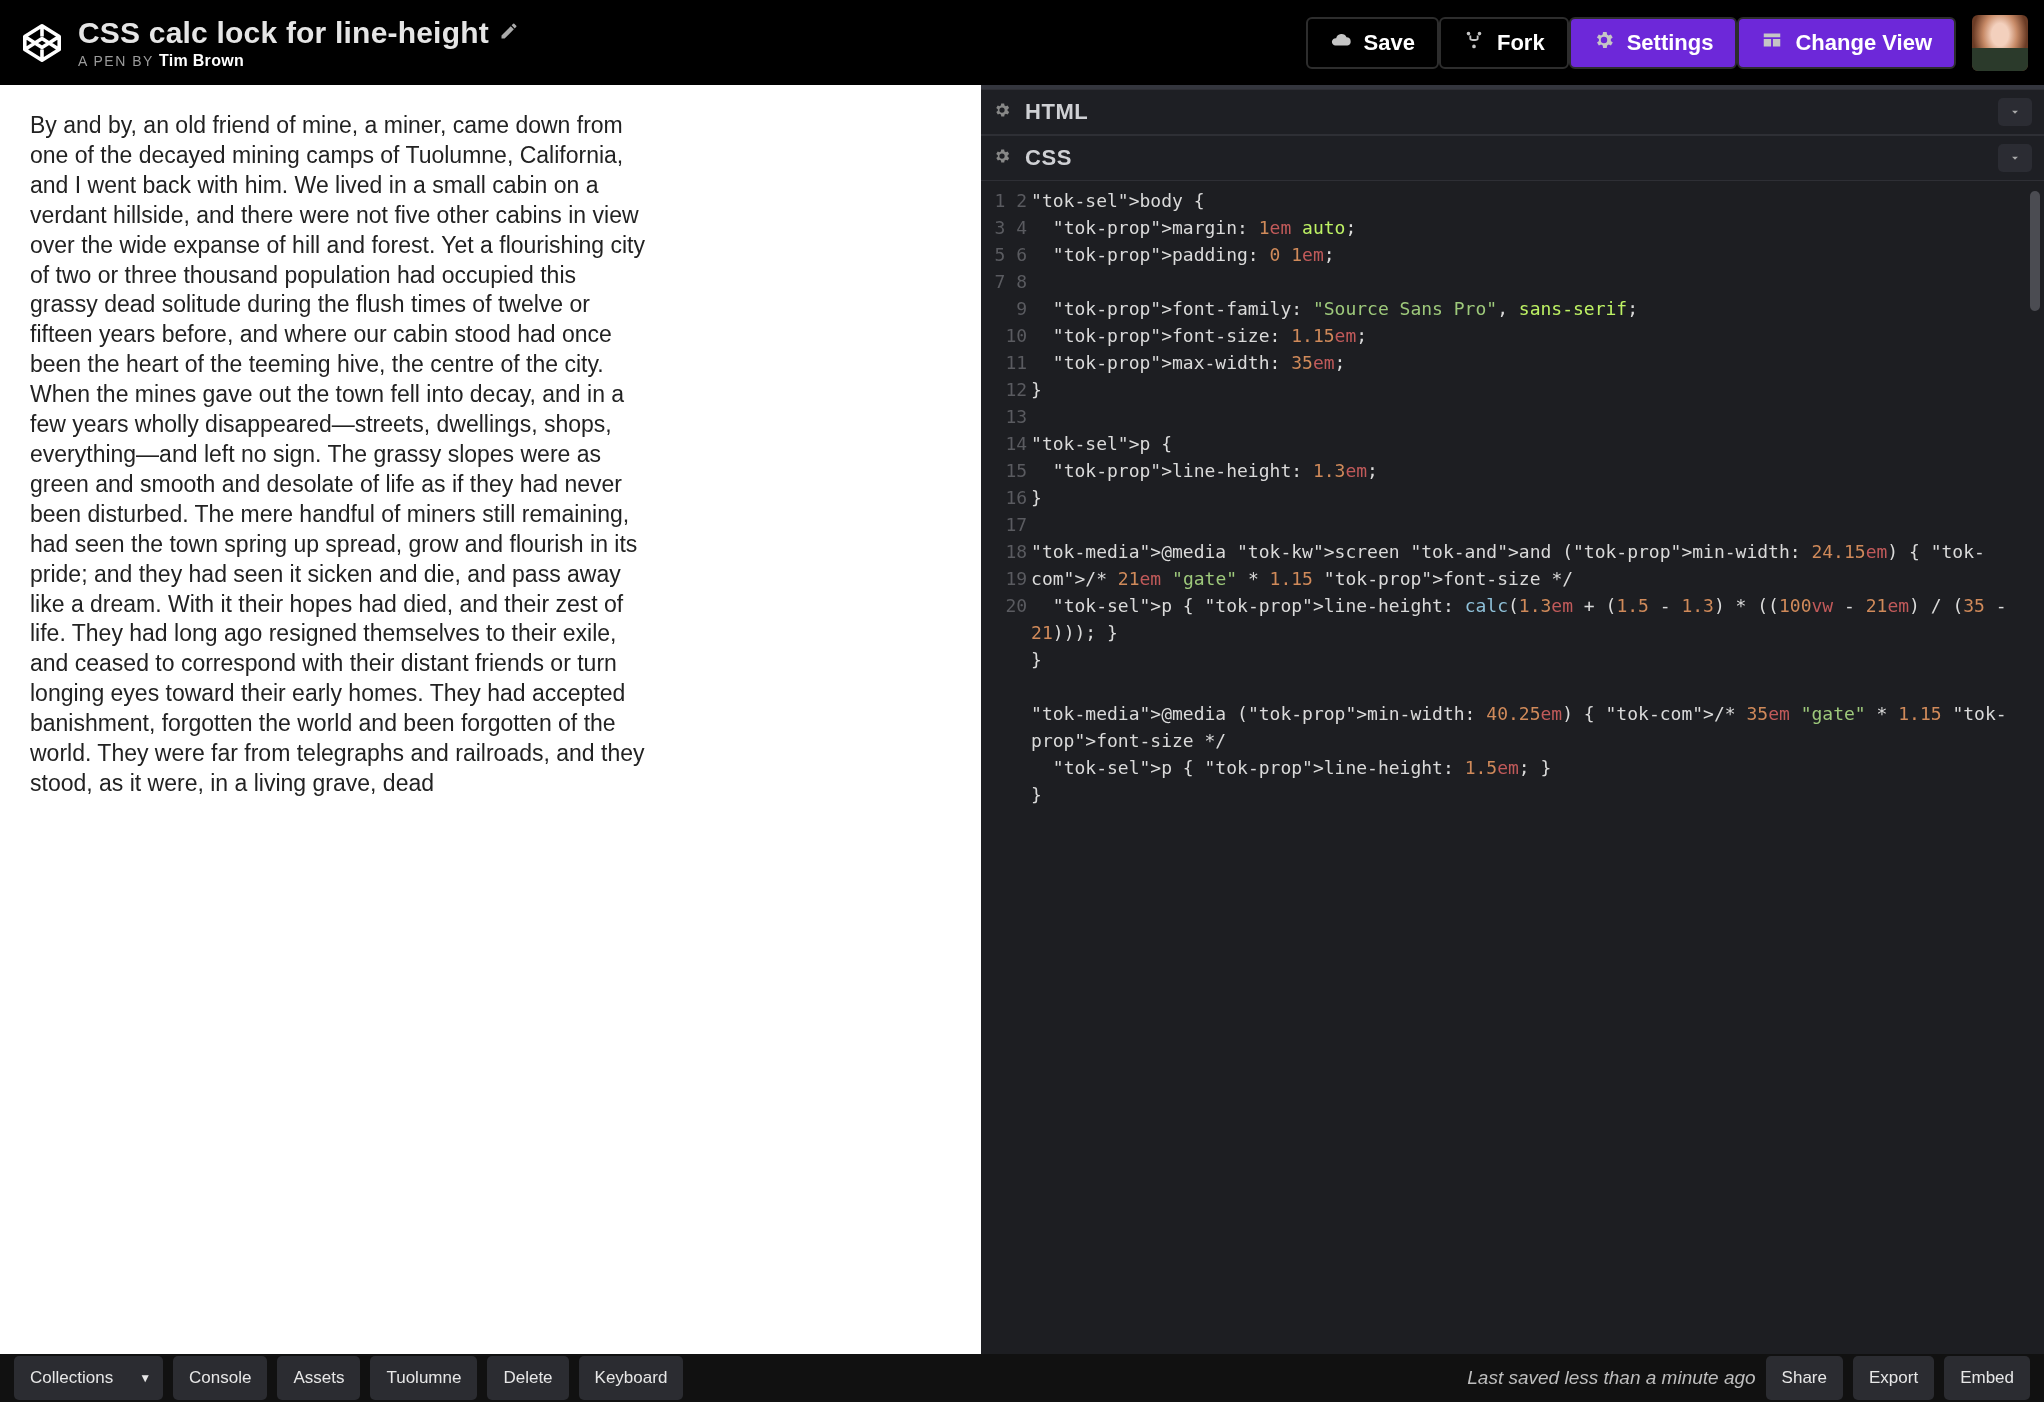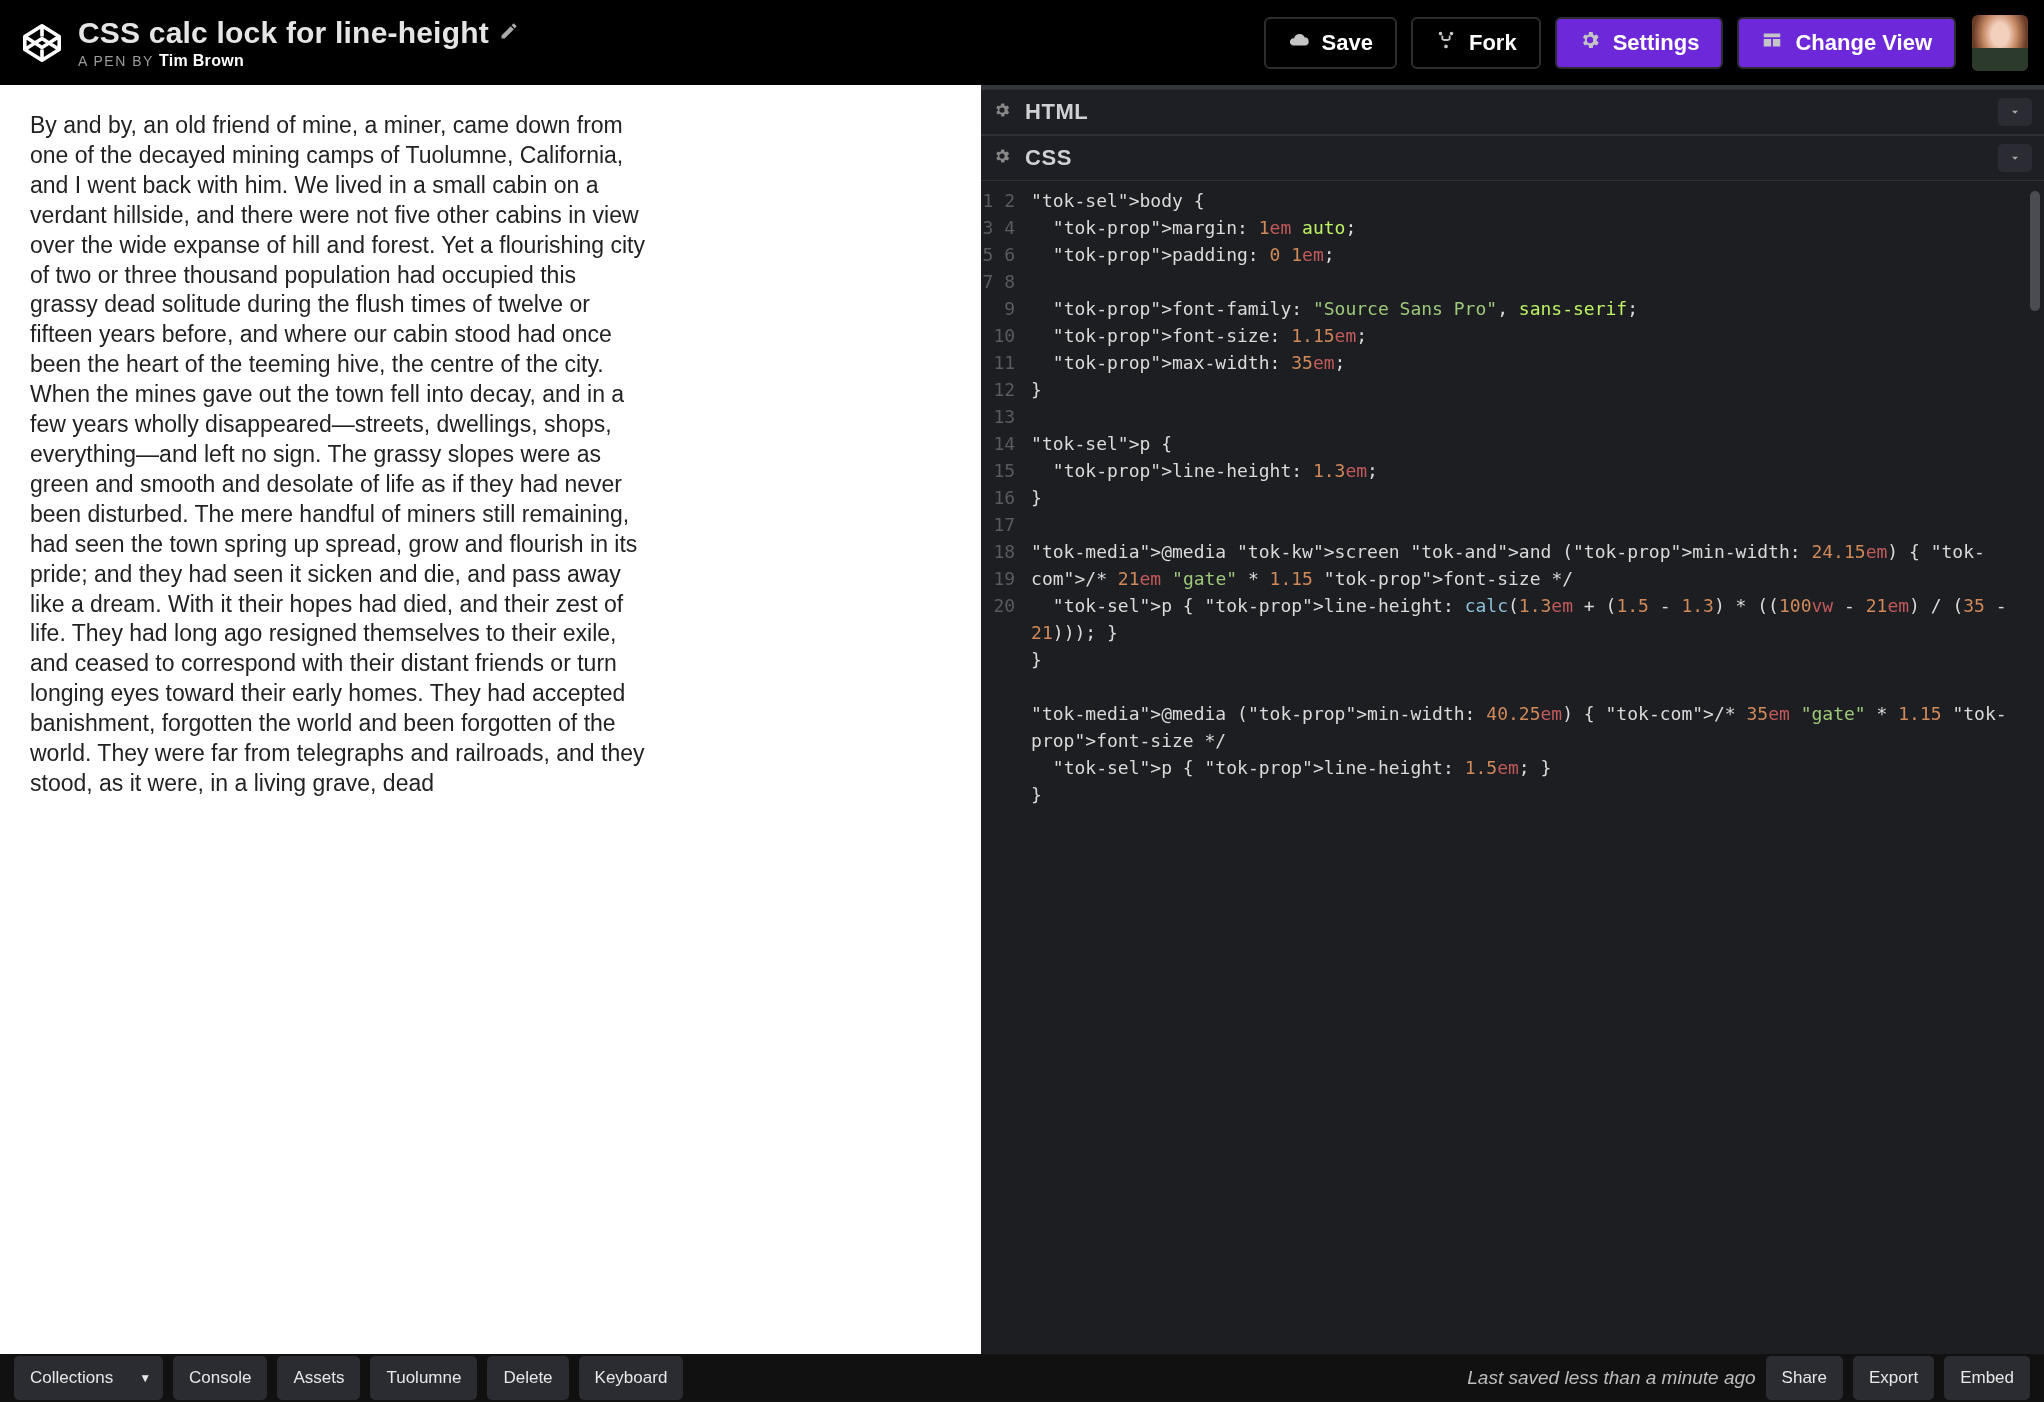--- a/index.html
+++ b/index.html
@@ -28,21 +28,21 @@
     font-size: 30px;
     font-weight: 700;
     letter-spacing: .2px;
     white-space: nowrap;
     overflow: hidden;
     text-overflow: ellipsis;
   }
   .pencil { color:#aaa; }
   .byline { font-size: 14px; letter-spacing: 1.5px; color:#9b9b9b; margin-top:2px; }
   .byline .author { color:#fff; font-weight:700; letter-spacing:.3px; font-size:16px; }
-  .header-buttons { display:flex; gap:14px; }
+  .header-buttons { display:flex; }
   .hbtn {
     display:flex;
     align-items:center;
     gap:12px;
     height:52px;
     padding: 0 22px;
     background:#000;
     color:#fff;
     border:2px solid #2d2d2d;
     border-radius:6px;
@@ -114,21 +114,21 @@
     cursor:pointer;
   }
   .code-wrap {
     flex:1;
     overflow:auto;
     background:#1d1e22;
     position:relative;
   }
   .gutter {
     position:absolute;
-    left:0; top:0;
+    left:12px; top:0;
     width:40px;
     text-align:right;
     color:#5a5b60;
     font-family: ui-monospace, SFMono-Regular, Menlo, Consolas, monospace;
     font-size:18px;
     line-height:27px;
     padding-top:6px;
     padding-right:6px;
     user-select:none;
   }

